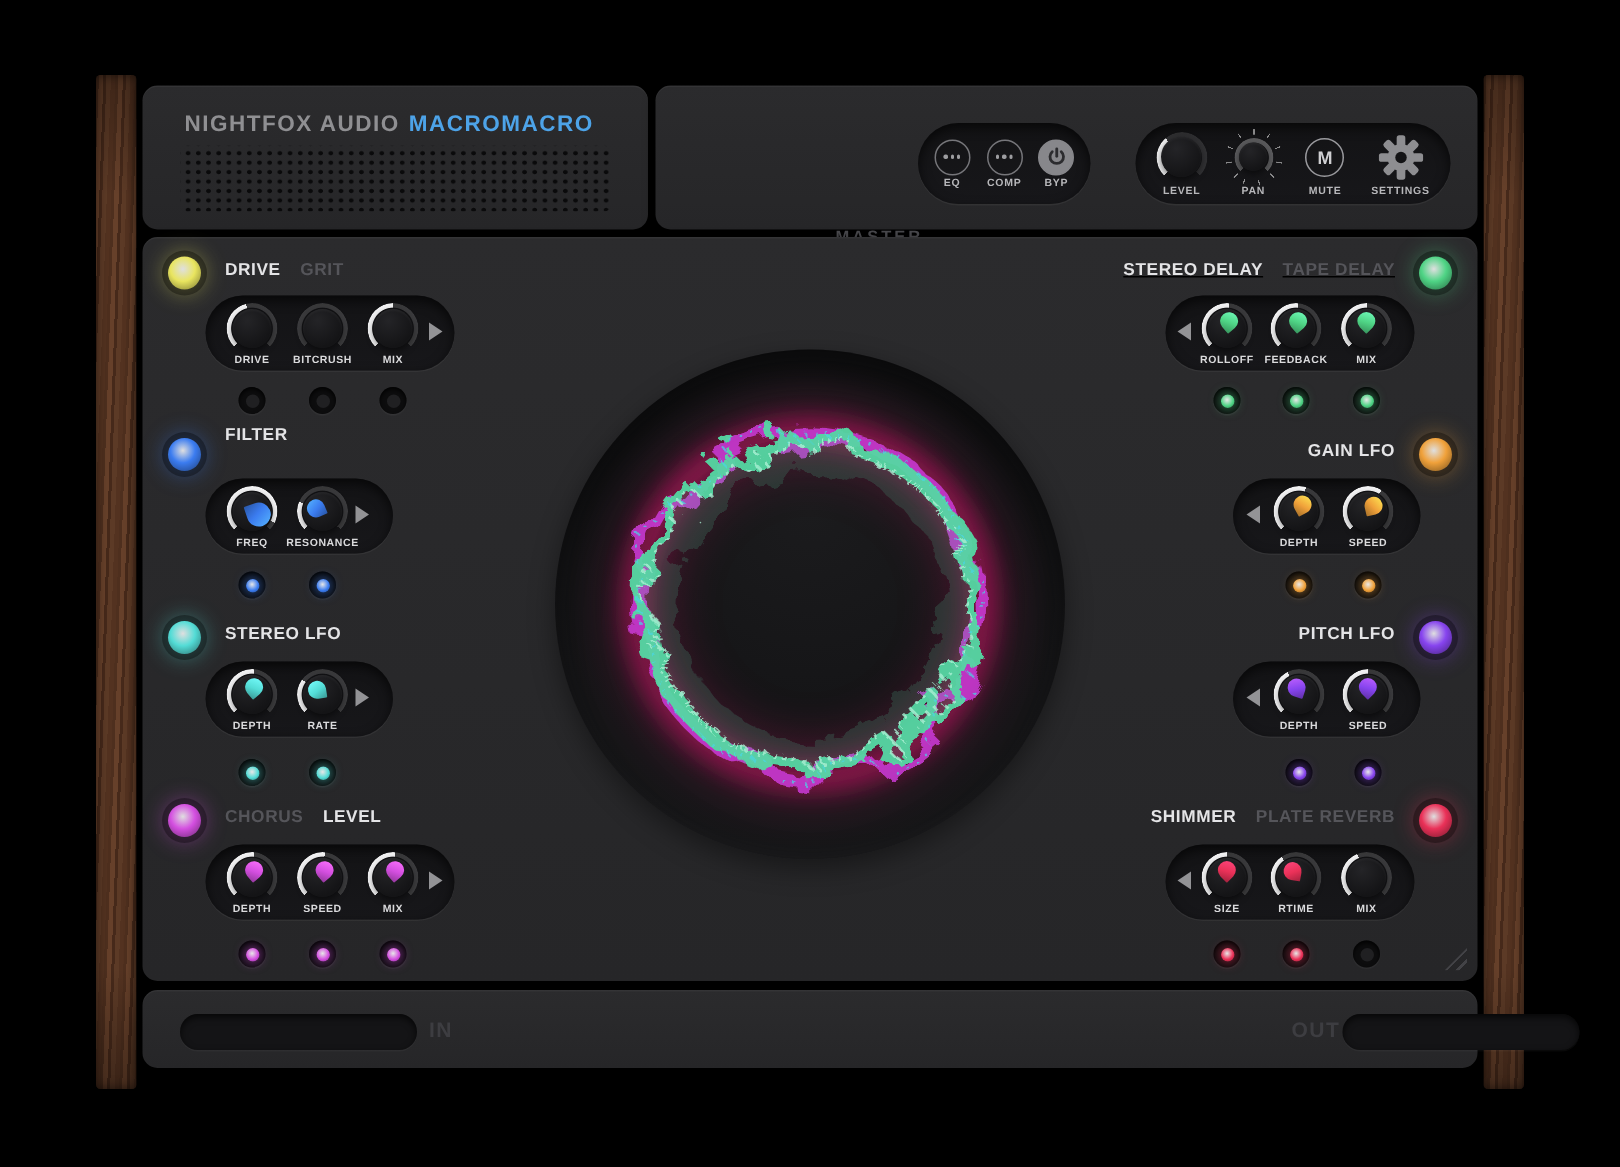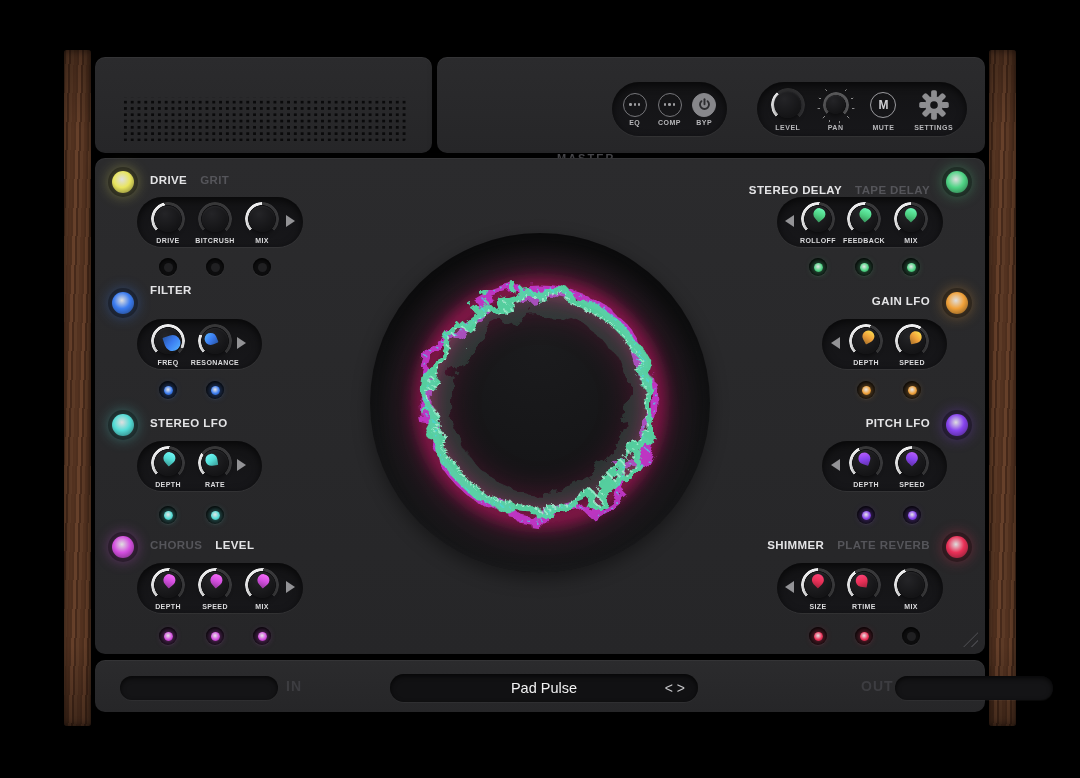--- a/index.html
+++ b/index.html
@@ -89,20 +89,23 @@
     font-size:14px;color:#c6c6c9;font-weight:400;}
   #preset-nav span{cursor:default;line-height:1;}
 </style>
 </head>
 <body>
 
 <div class="rail left"></div>
 <div class="rail right"></div>
 
 <div class="panel" id="p-brand">
+  <div class="brand">
+    <span class="b1">NIGHTFOX AUDIO</span><span class="b2" style="color: rgb(77, 163, 232);">MACROMACRO</span>
+  </div>
   <div class="grille"></div>
 </div>
 
 <div class="panel" id="p-master">
   <div class="master-label">MASTER</div>
   <div class="pill" id="toggle-pill">
       <div class="mitem">
         <div class="cbtn">
           <div class="pip"></div>
           <div class="pip"></div>
@@ -322,21 +325,21 @@
       <div class="sbtn" style="left: 64px; top: 469px;">
         <div class="sdot" style="background: radial-gradient(circle at 45% 40%, rgba(255, 255, 255, 0.9), rgb(212, 79, 224) 55%, rgb(117, 43, 123)); box-shadow: rgba(212, 79, 224, 0.55) 0px 0px 7px 1px;"></div>
       </div>
       <div class="sbtn" style="left: 111px; top: 469px;">
         <div class="sdot" style="background: radial-gradient(circle at 45% 40%, rgba(255, 255, 255, 0.9), rgb(212, 79, 224) 55%, rgb(117, 43, 123)); box-shadow: rgba(212, 79, 224, 0.55) 0px 0px 7px 1px;"></div>
       </div>
       <div class="sbtn" style="left: 158px; top: 469px;">
         <div class="sdot" style="background: radial-gradient(circle at 45% 40%, rgba(255, 255, 255, 0.9), rgb(212, 79, 224) 55%, rgb(117, 43, 123)); box-shadow: rgba(212, 79, 224, 0.55) 0px 0px 7px 1px;"></div>
       </div>
       <div class="led" style="left: 851px; top: 13px; width: 22px; height: 22px; background: radial-gradient(circle at 45% 38%, rgba(255, 255, 255, 0.85), rgb(79, 212, 133) 45%, rgb(40, 106, 67) 100%); box-shadow: rgba(0, 0, 0, 0.35) 0px 0px 0px 4px, rgba(79, 212, 133, 0.4) 0px 0px 14px 3px;"></div>
-      <div class="tabs" style="top: 26px; right: 55px;">
+      <div class="tabs" style="top: 16px; right: 55px; text-decoration: underline;">
         <span class="tab active">STEREO DELAY</span>
         <span class="tab">TAPE DELAY</span>
       </div>
       <div class="pill" style="left: 682px; top: 39px; width: 166px; height: 50px; border-radius: 25px;">
         <div class="knob" style="left: 24px; top: 5px; width: 34px; height: 34px; --sweep: 140.4deg;">
           <div class="knob-face">
             <div class="wedge-rot" style="transform: rotate(5.4deg);">
               <div class="wedge" style="background: linear-gradient(150deg, rgb(115, 255, 193), rgb(79, 212, 133) 55%, rgb(55, 148, 93));"></div>
             </div>
           </div>
@@ -464,22 +467,15 @@
       <div class="sbtn" style="left: 807px; top: 469px;">
         <div class="sdot" style="background: rgb(32, 32, 34);"></div>
       </div>
     </div>
   <div class="grip"></div>
 </div>
 
 <div class="panel" id="p-footer">
   <div class="meter" style="left:25px;"></div>
   <div class="io-label" style="left:191px;">IN</div>
-  <div id="preset">
-    <div id="preset-name">Pad Pulse</div>
-    <div id="preset-nav">
-      <span>&lt;</span>
-      <span>&gt;</span>
-    </div>
-  </div>
   <div class="io-label" style="left:766px;">OUT</div>
   <div class="meter" style="left:800px;"></div>
 </div>
 
 </body></html>

